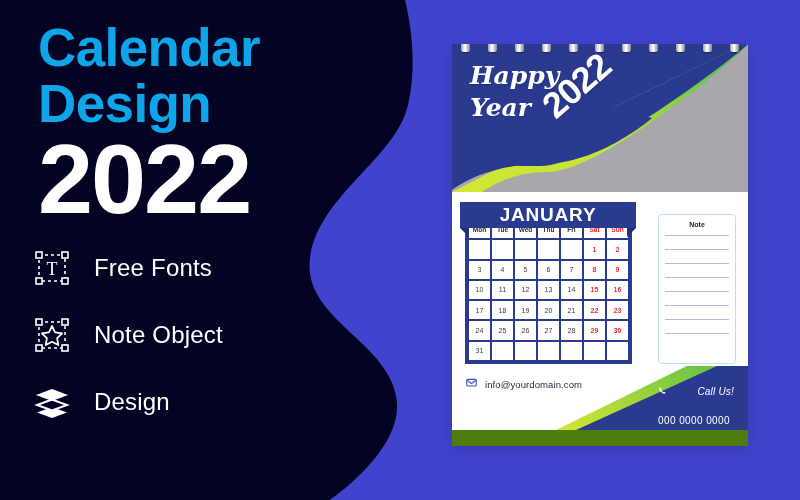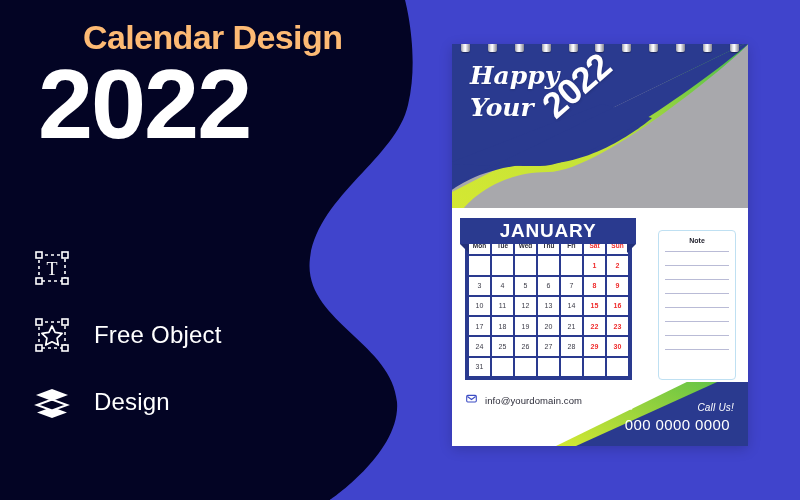--- a/index.html
+++ b/index.html
@@ -27,26 +27,25 @@
   }
   .promo-pages {
     font-size: 27px;
     letter-spacing: .5px;
     color: #7DC242;
     font-weight: 400;
     line-height: 1.1;
   }
   .promo-title {
     margin-top: 6px;
-    font-size: 34px;
-    font-weight: 700;
-    color: #fdba74;
+    font-size: 53px;
+    font-weight: 700;
+    color: #0ea5e9;
     letter-spacing: -.6px;
     line-height: 1.05;
-    margin-left: 45px;
   }
   .promo-year {
     margin-top: -2px;
     font-size: 99px;
     font-weight: 700;
     color: #ffffff;
     letter-spacing: -2px;
     line-height: 1.0;
   }
 
@@ -128,21 +127,21 @@
     font-weight: 700;
     color: #ffffff;
     letter-spacing: -1px;
     transform: rotate(-41deg);
     transform-origin: left center;
     text-shadow: 0 1px 3px rgba(0,0,0,.18);
   }
 
   .cal-body {
     position: absolute;
-    left: 0; top: 164px;
+    left: 0; top: 148px;
     width: 296px; height: 238px;
     background: #ffffff;
   }
 
   
   .ribbon {
     position: absolute;
     left: 8px; top: 10px;
     width: 176px; height: 26px;
     background: #2A3A8F;
@@ -251,22 +250,22 @@
     text-align: right;
   }
   .callus-label {
     font-size: 10px;
     font-weight: 400;
     font-style: italic;
     color: #ffffff;
     letter-spacing: .2px;
   }
   .callus-num {
-    margin-top: 3px;
-    font-size: 15px;
+    margin-top: 18px;
+    font-size: 10px;
     color: #ffffff;
     letter-spacing: .4px;
     display: flex; align-items: flex-start; justify-content: flex-end; gap: 4px;
   }
 </style>
 </head>
 <body>
 
 <div id="stage">
 
@@ -288,36 +287,37 @@
           <rect x="5" y="5" width="26" height="26" fill="none" stroke="#ffffff" stroke-width="1.6" stroke-dasharray="3 3"></rect>
           <g fill="#030424" stroke="#ffffff" stroke-width="1.6">
             <rect x="2" y="2" width="6" height="6"></rect>
             <rect x="28" y="2" width="6" height="6"></rect>
             <rect x="2" y="28" width="6" height="6"></rect>
             <rect x="28" y="28" width="6" height="6"></rect>
           </g>
           <text x="18" y="25" text-anchor="middle" font-family="'Liberation Serif',serif" font-size="18" fill="#ffffff">T</text>
         </svg>
       </span>
+      <span class="feature-label">Free Fonts</span>
     </div>
 
     <div class="feature">
       <span class="feature-ico">
         <svg width="36" height="36" viewBox="0 0 36 36">
           <rect x="5" y="5" width="26" height="26" fill="none" stroke="#ffffff" stroke-width="1.5" stroke-dasharray="3 3"></rect>
           <g fill="#030424" stroke="#ffffff" stroke-width="1.6">
             <rect x="2" y="2" width="6" height="6"></rect>
             <rect x="28" y="2" width="6" height="6"></rect>
             <rect x="2" y="28" width="6" height="6"></rect>
             <rect x="28" y="28" width="6" height="6"></rect>
           </g>
           <path d="M18 9 l3.1 6.3 7 1 -5 4.9 1.2 6.9 -6.3 -3.3 -6.3 3.3 1.2 -6.9 -5 -4.9 7 -1 Z" fill="none" stroke="#ffffff" stroke-width="1.7" stroke-linejoin="round"></path>
         </svg>
       </span>
-      <span class="feature-label">Free Object</span>
+      <span class="feature-label">Note Object</span>
     </div>
 
     <div class="feature">
       <span class="feature-ico">
         <svg width="36" height="36" viewBox="0 0 36 36">
           <path d="M18 23 L3 28.5 L18 34 L33 28.5 Z" fill="#ffffff"></path>
           <path d="M18 15.5 L3 21 L18 26.5 L33 21 Z" fill="#030424" stroke="#ffffff" stroke-width="2"></path>
           <path d="M18 5 L2 11 L18 17 L34 11 Z" fill="#ffffff"></path>
         </svg>
       </span>
@@ -353,21 +353,21 @@
         </defs>
 
         <path d="M296,0 L296,-4 L0,148 L0,164 L12,164 C12,164 40,128 96,128 C152,128 296,4 296,0 Z" fill="url(#strp)"></path>
 
         <path d="M0,0 L292,0 L0,142 C0,142 0,142 0,142 Z" fill="#2A3A8F"></path>
         <path d="M0,118 L0,146 C0,146 32,120 90,120 C148,120 200,74 200,74 L150,60 Z" fill="#2A3A8F"></path>
         <path d="M292,0 L0,142 L0,120 C0,120 30,122 88,122 C146,122 296,2 296,0 Z" fill="#2A3A8F"></path>
       </svg>
       <div class="greet">
         <div>Happy</div>
-        <div>Your</div>
+        <div>Year</div>
       </div>
       <div class="greet-year">2022</div>
     </div>
 
     <div class="cal-body">
 
       <div class="ribbon">
         <span class="ribbon-txt">JANUARY</span>
         <span class="ribbon-notch l"></span>
         <span class="ribbon-notch r"></span>

